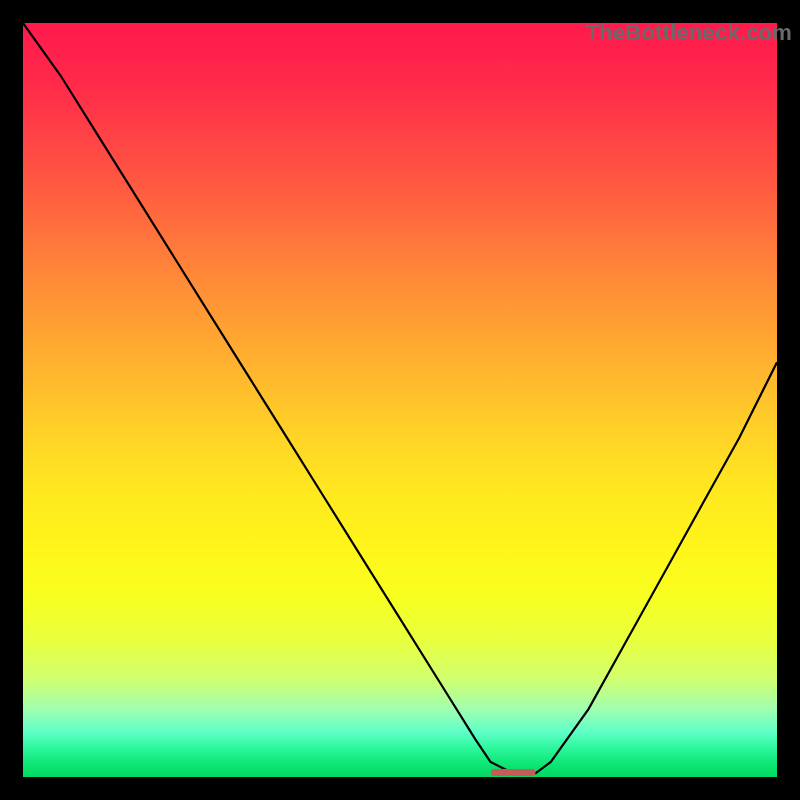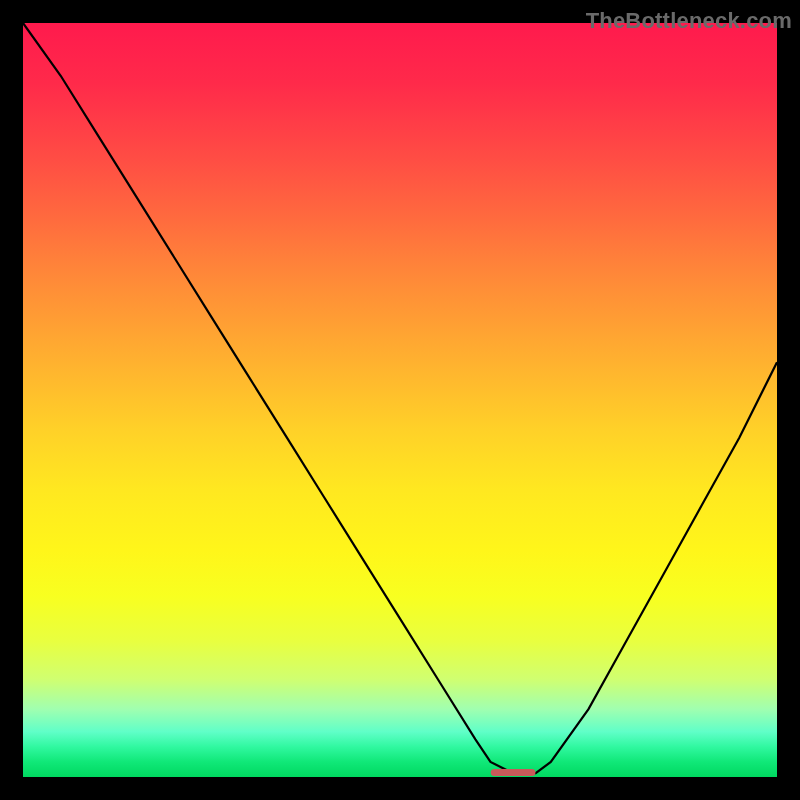--- a/index.html
+++ b/index.html
@@ -31,21 +31,21 @@
       #d0ff70 87%,
       #a0ffb0 91%,
       #60ffc8 94%,
       #30f8a0 96%,
       #10e878 98%,
       #00d860 100%
     );
   }
   .watermark {
     position: absolute;
-    top: 8px;
+    top: 20px;
     right: 8px;
     font-family: Arial, Helvetica, sans-serif;
     font-size: 22px;
     font-weight: bold;
     color: #6a6a6a;
     letter-spacing: 0.2px;
   }
   svg.curve {
     position: absolute;
     left: 0;

